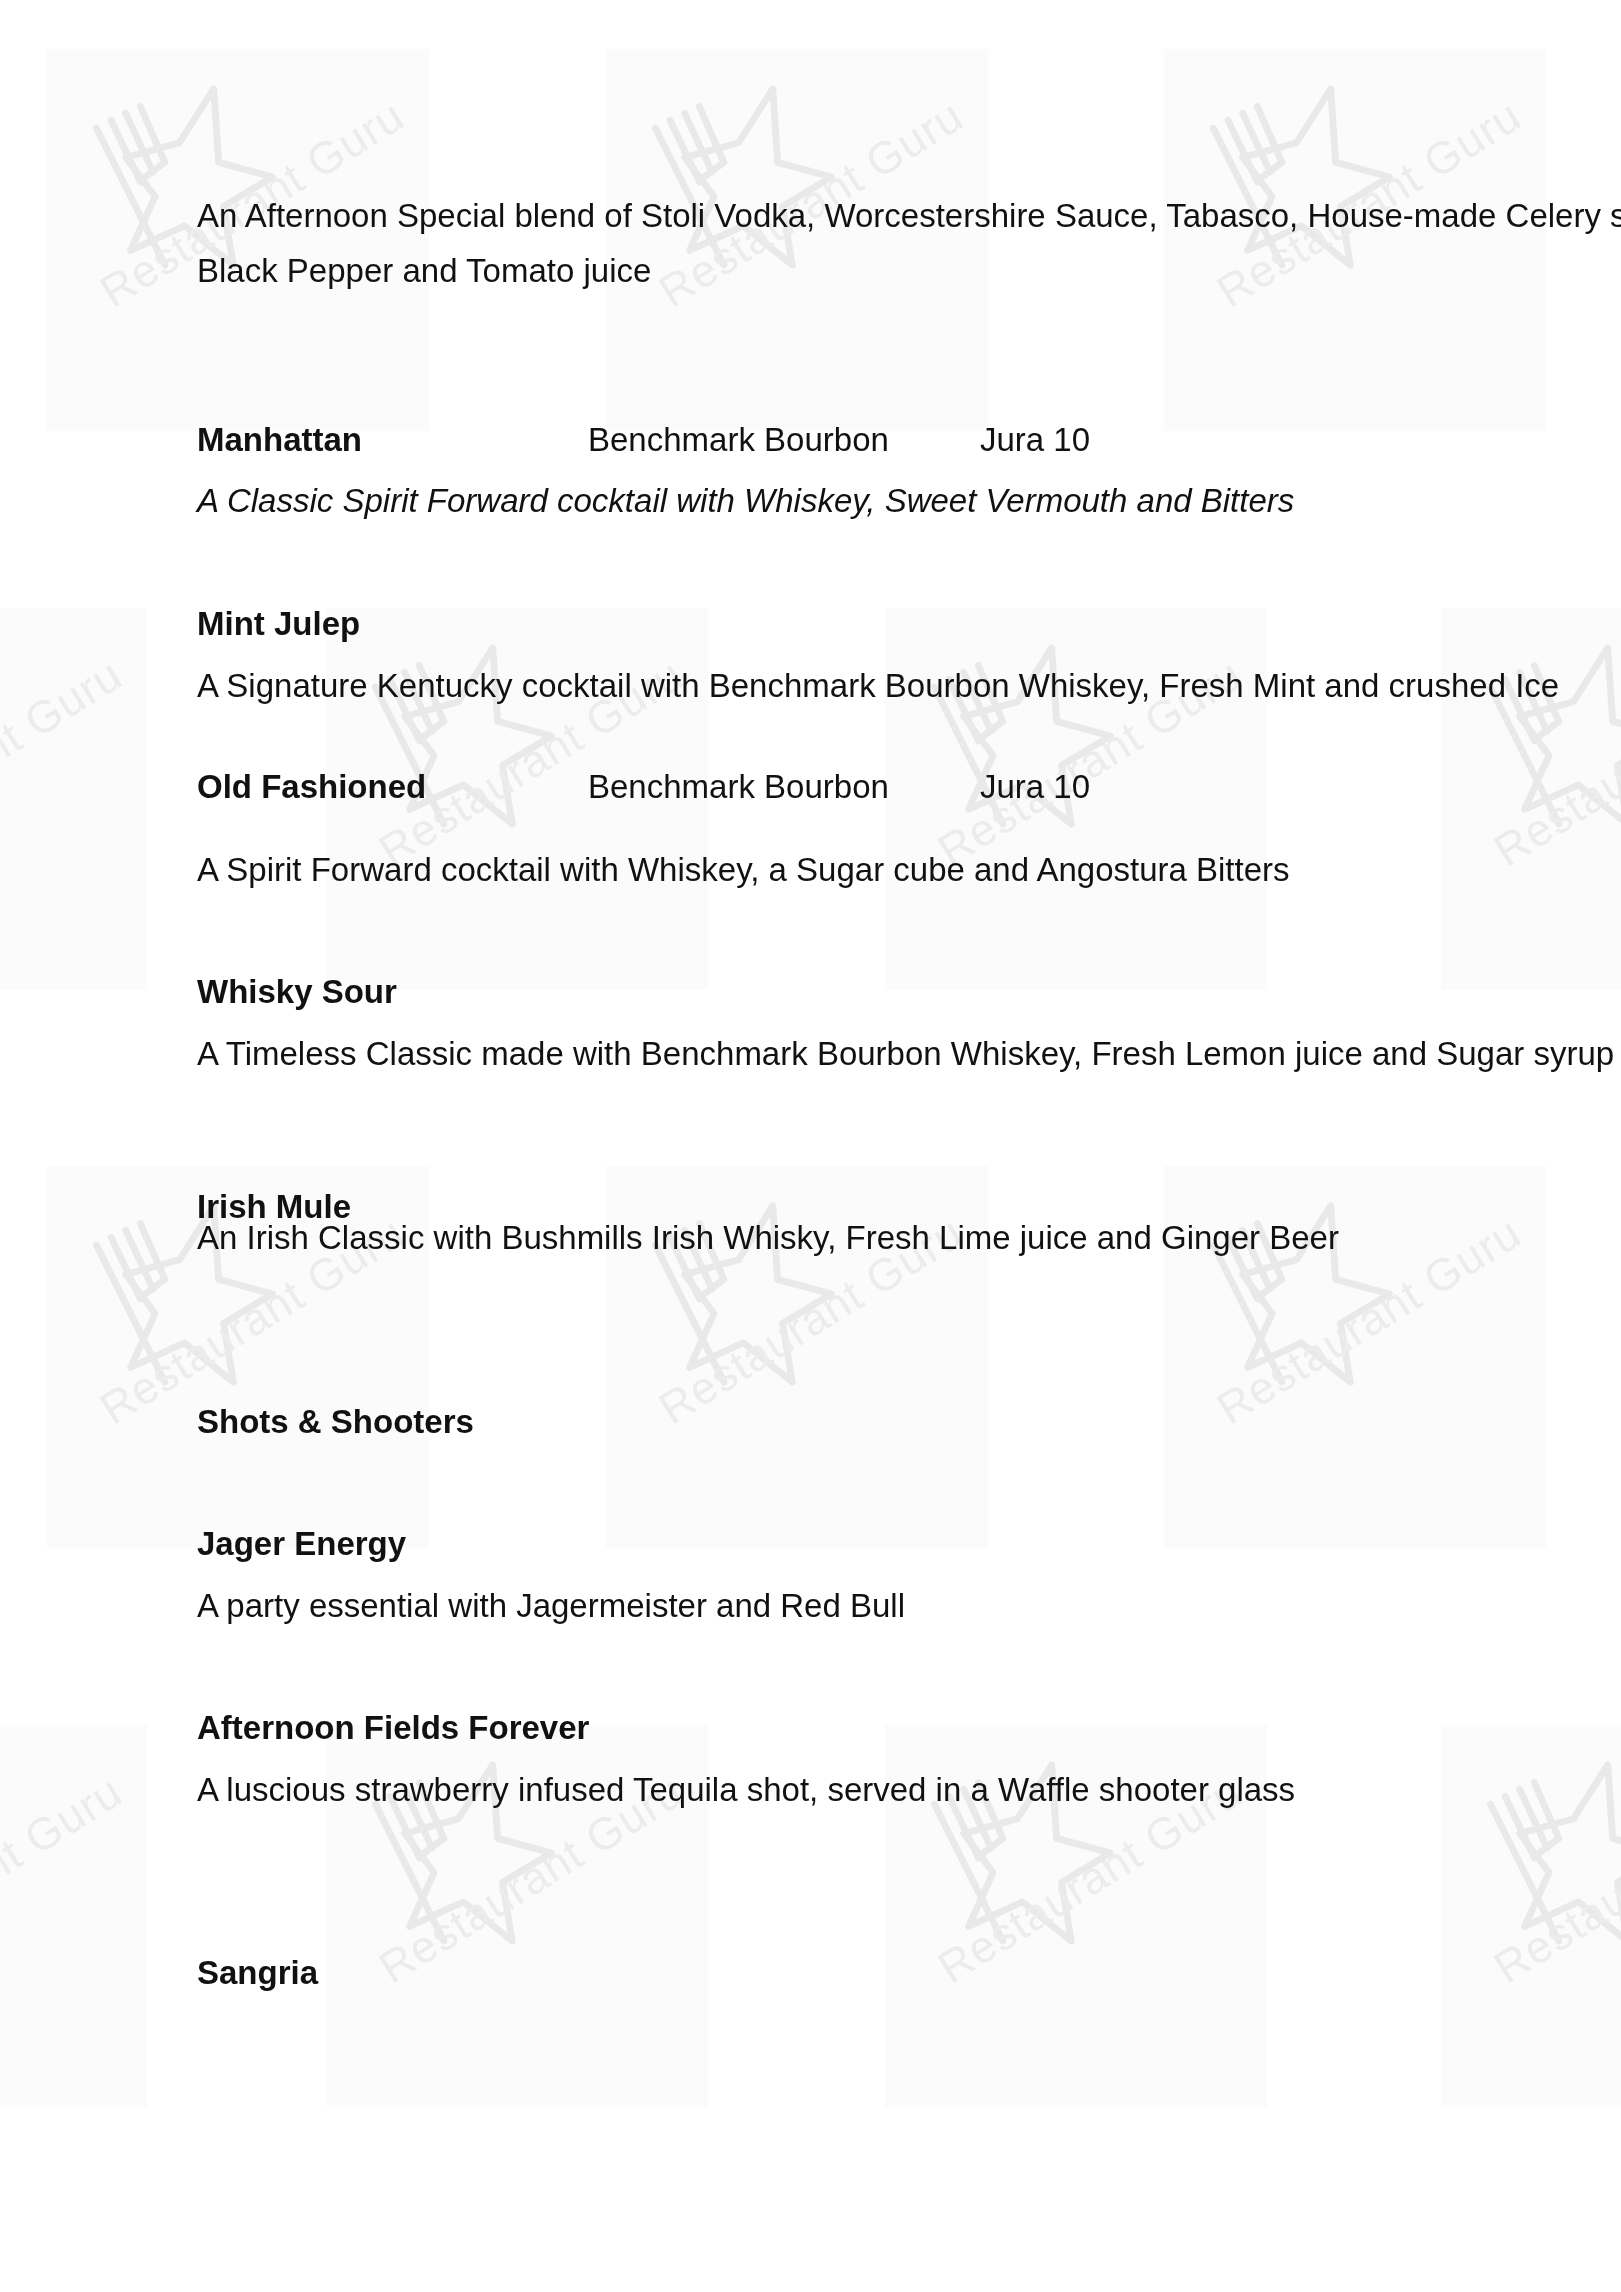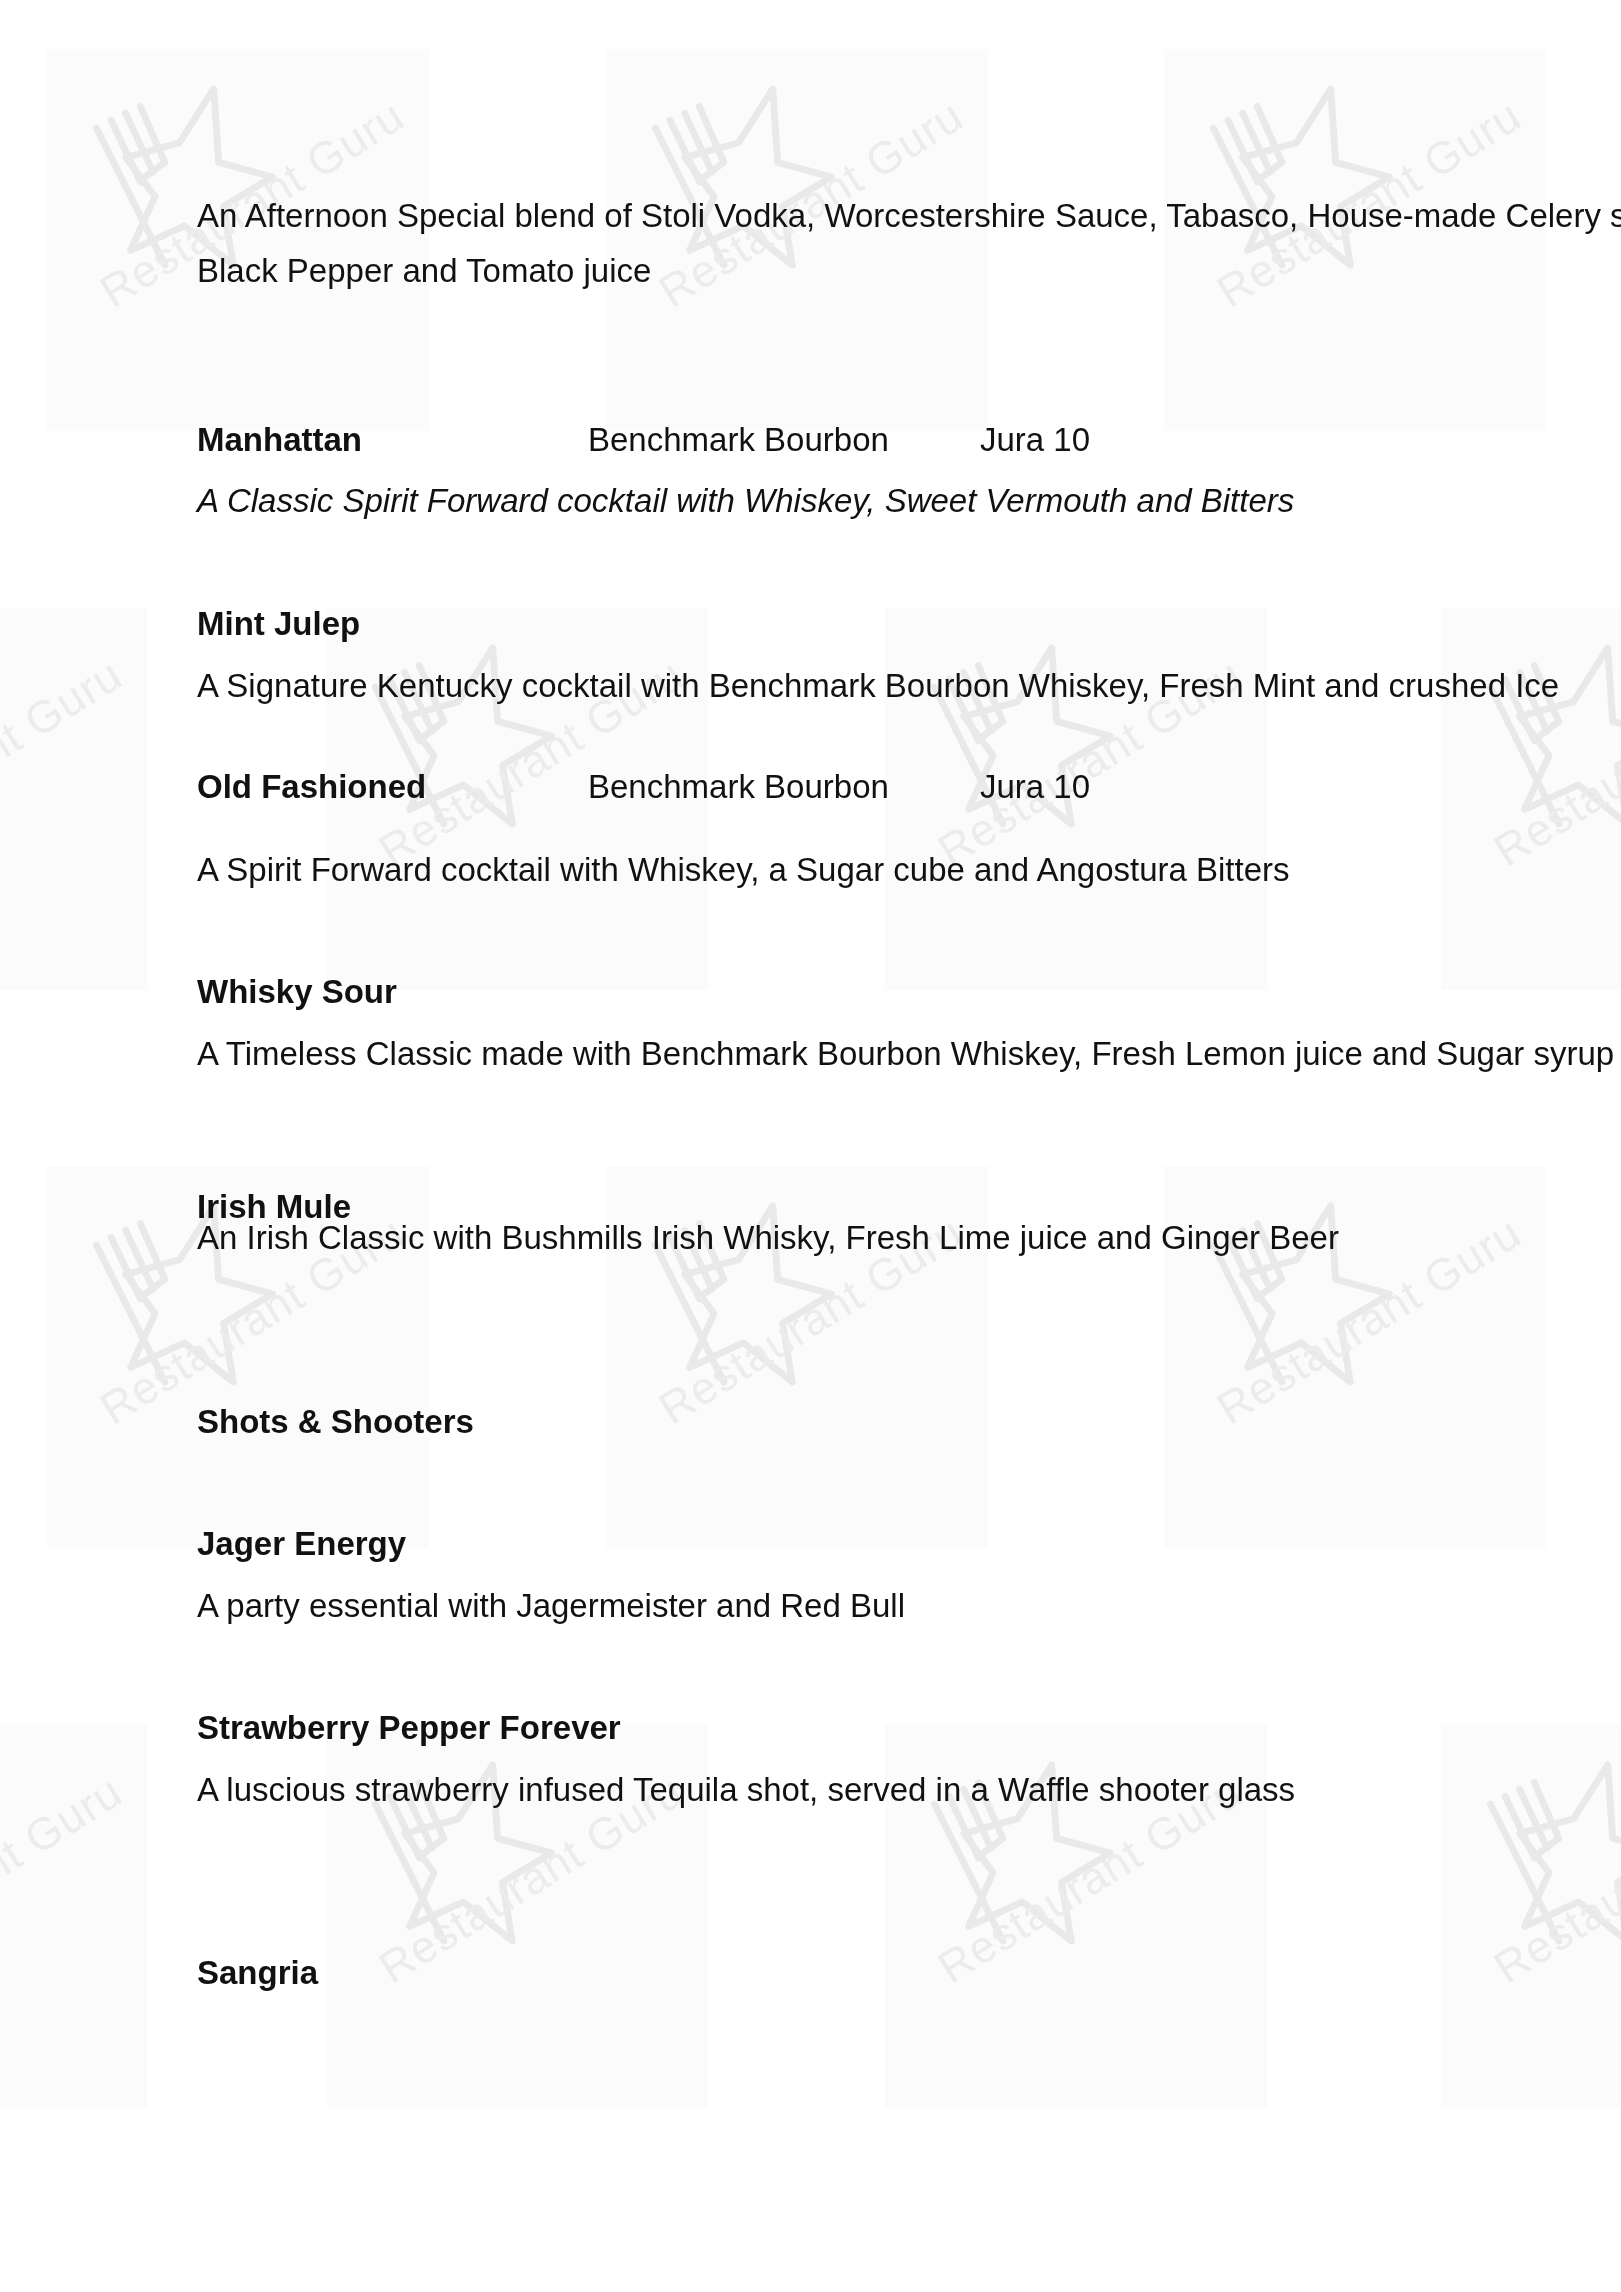--- a/index.html
+++ b/index.html
@@ -202,18 +202,18 @@
   <div class="line" style="top:1034px;">A Timeless Classic made with Benchmark Bourbon Whiskey, Fresh Lemon juice and Sugar syrup</div>
 
   <div class="line bold" style="top:1187px;">Irish Mule</div>
   <div class="line" style="top:1218px;">An Irish Classic with Bushmills Irish Whisky, Fresh Lime juice and Ginger Beer</div>
 
   <div class="line bold" style="top:1402px;">Shots &amp; Shooters</div>
 
   <div class="line bold" style="top:1524px;">Jager Energy</div>
   <div class="line" style="top:1586px;">A party essential with Jagermeister and Red Bull</div>
 
-  <div class="line bold" style="top:1708px;">Strawberry Pepper Forever</div>
+  <div class="line bold" style="top:1708px;">Afternoon Fields Forever</div>
   <div class="line" style="top:1770px;">A luscious strawberry infused Tequila shot, served in a Waffle shooter glass</div>
 
   <div class="line bold" style="top:1953px;">Sangria</div>
 </div>
 
 
 </body></html>

